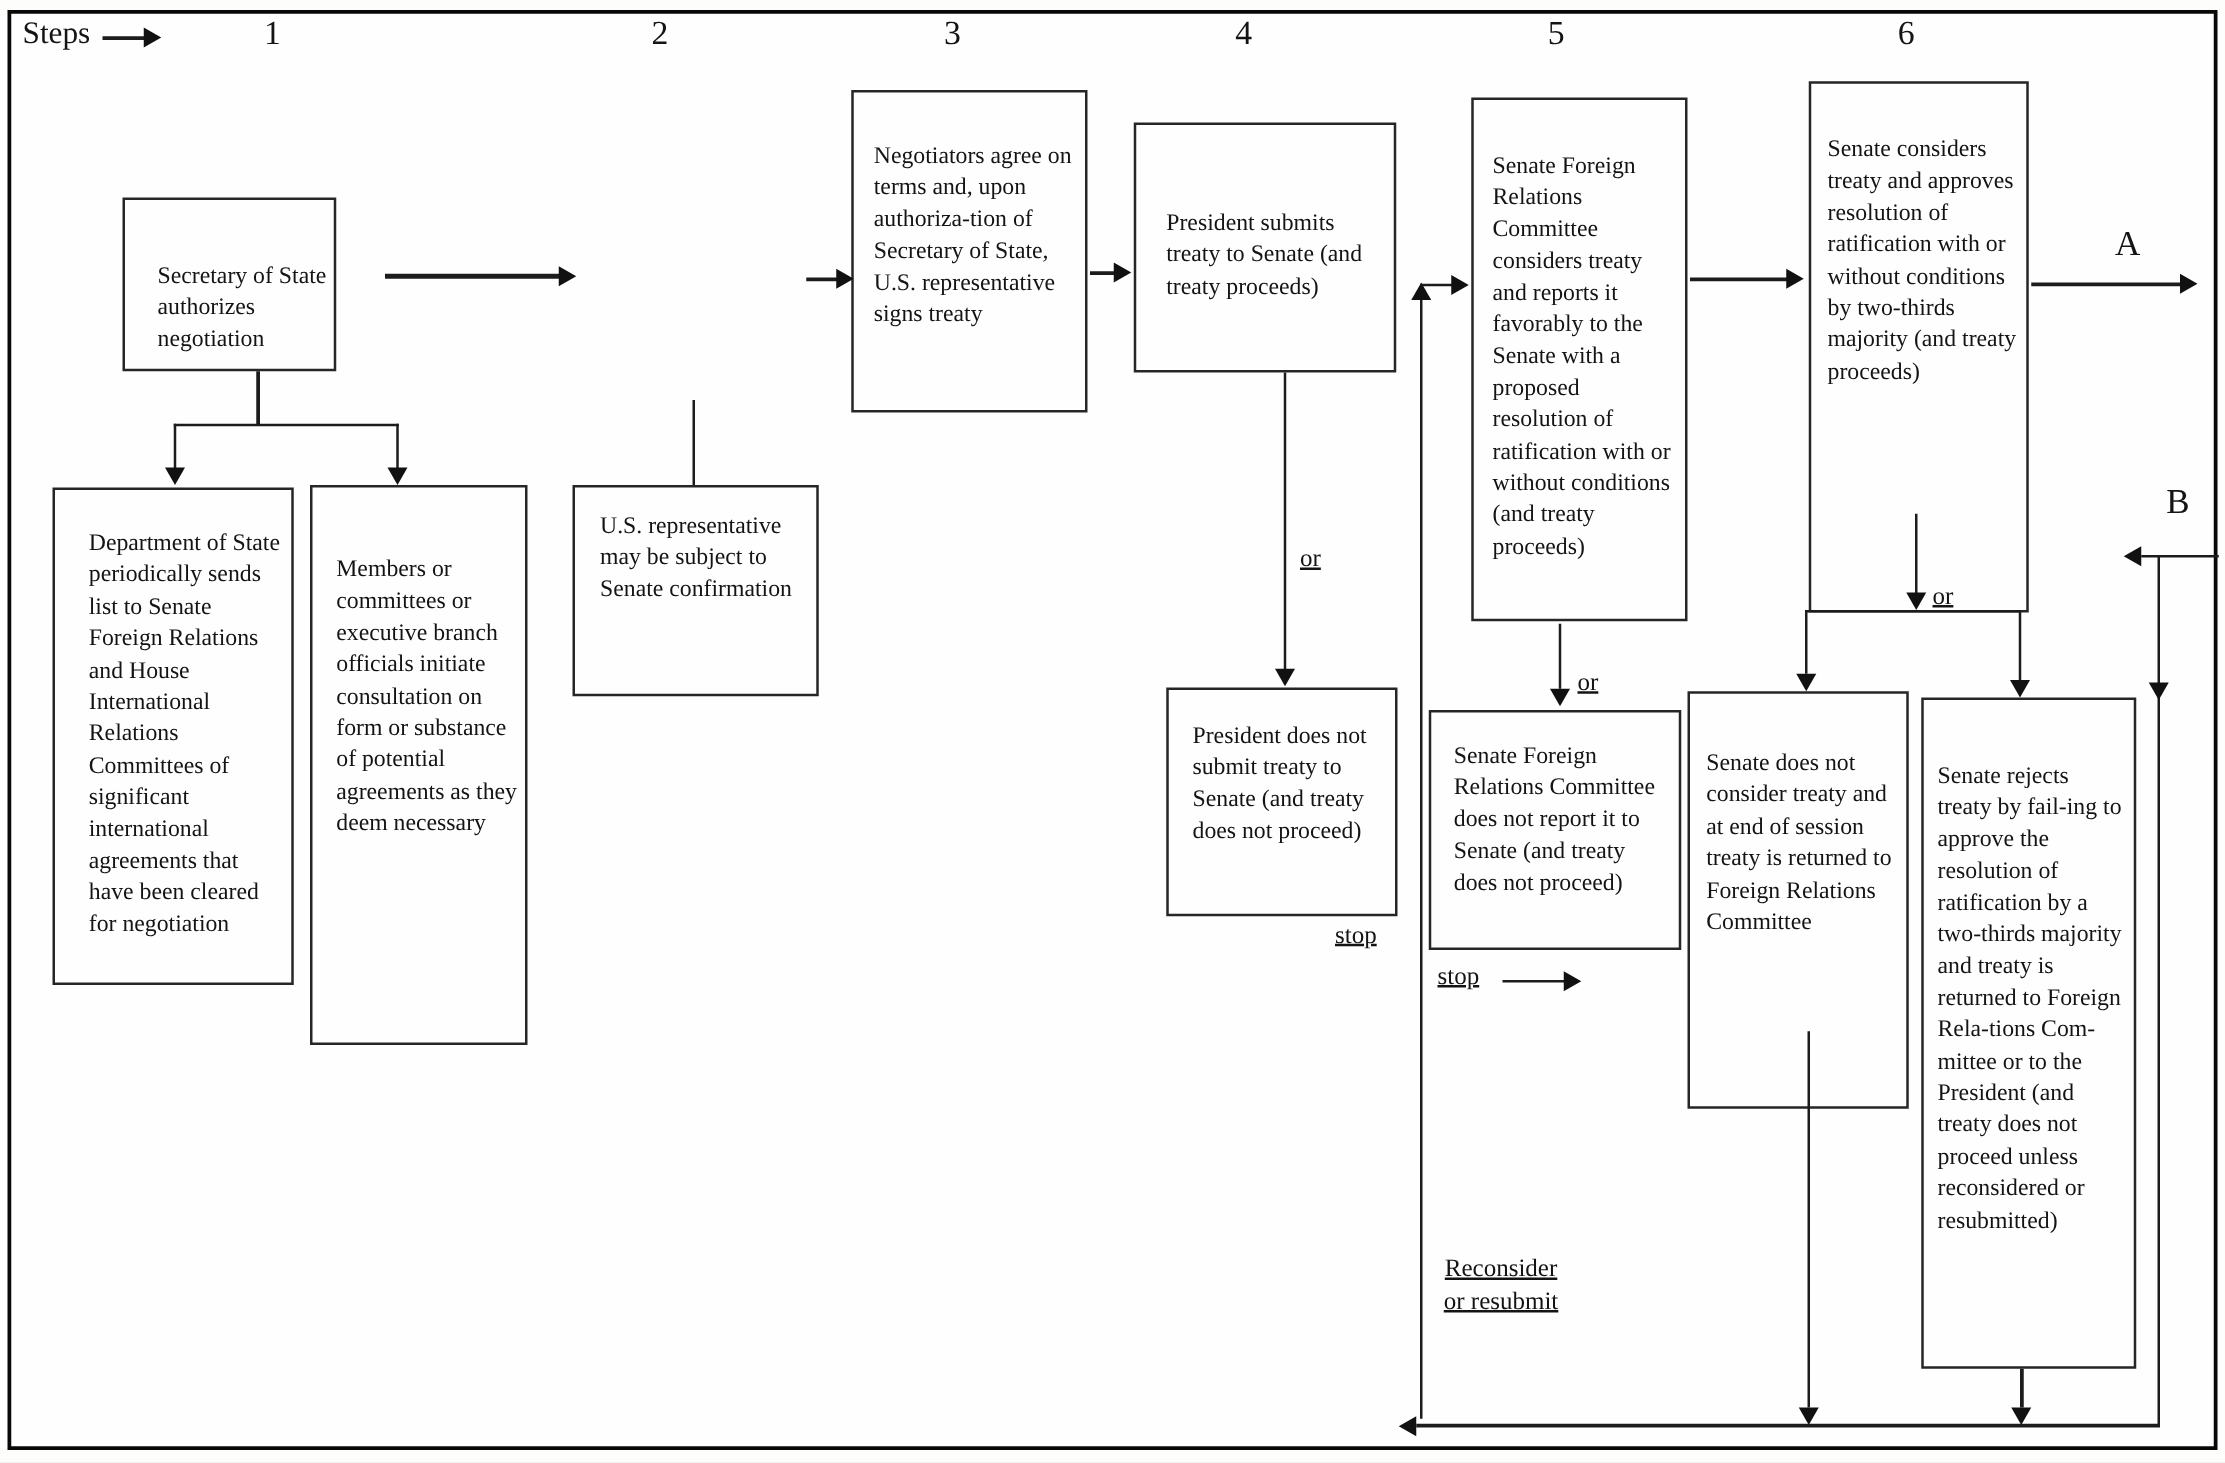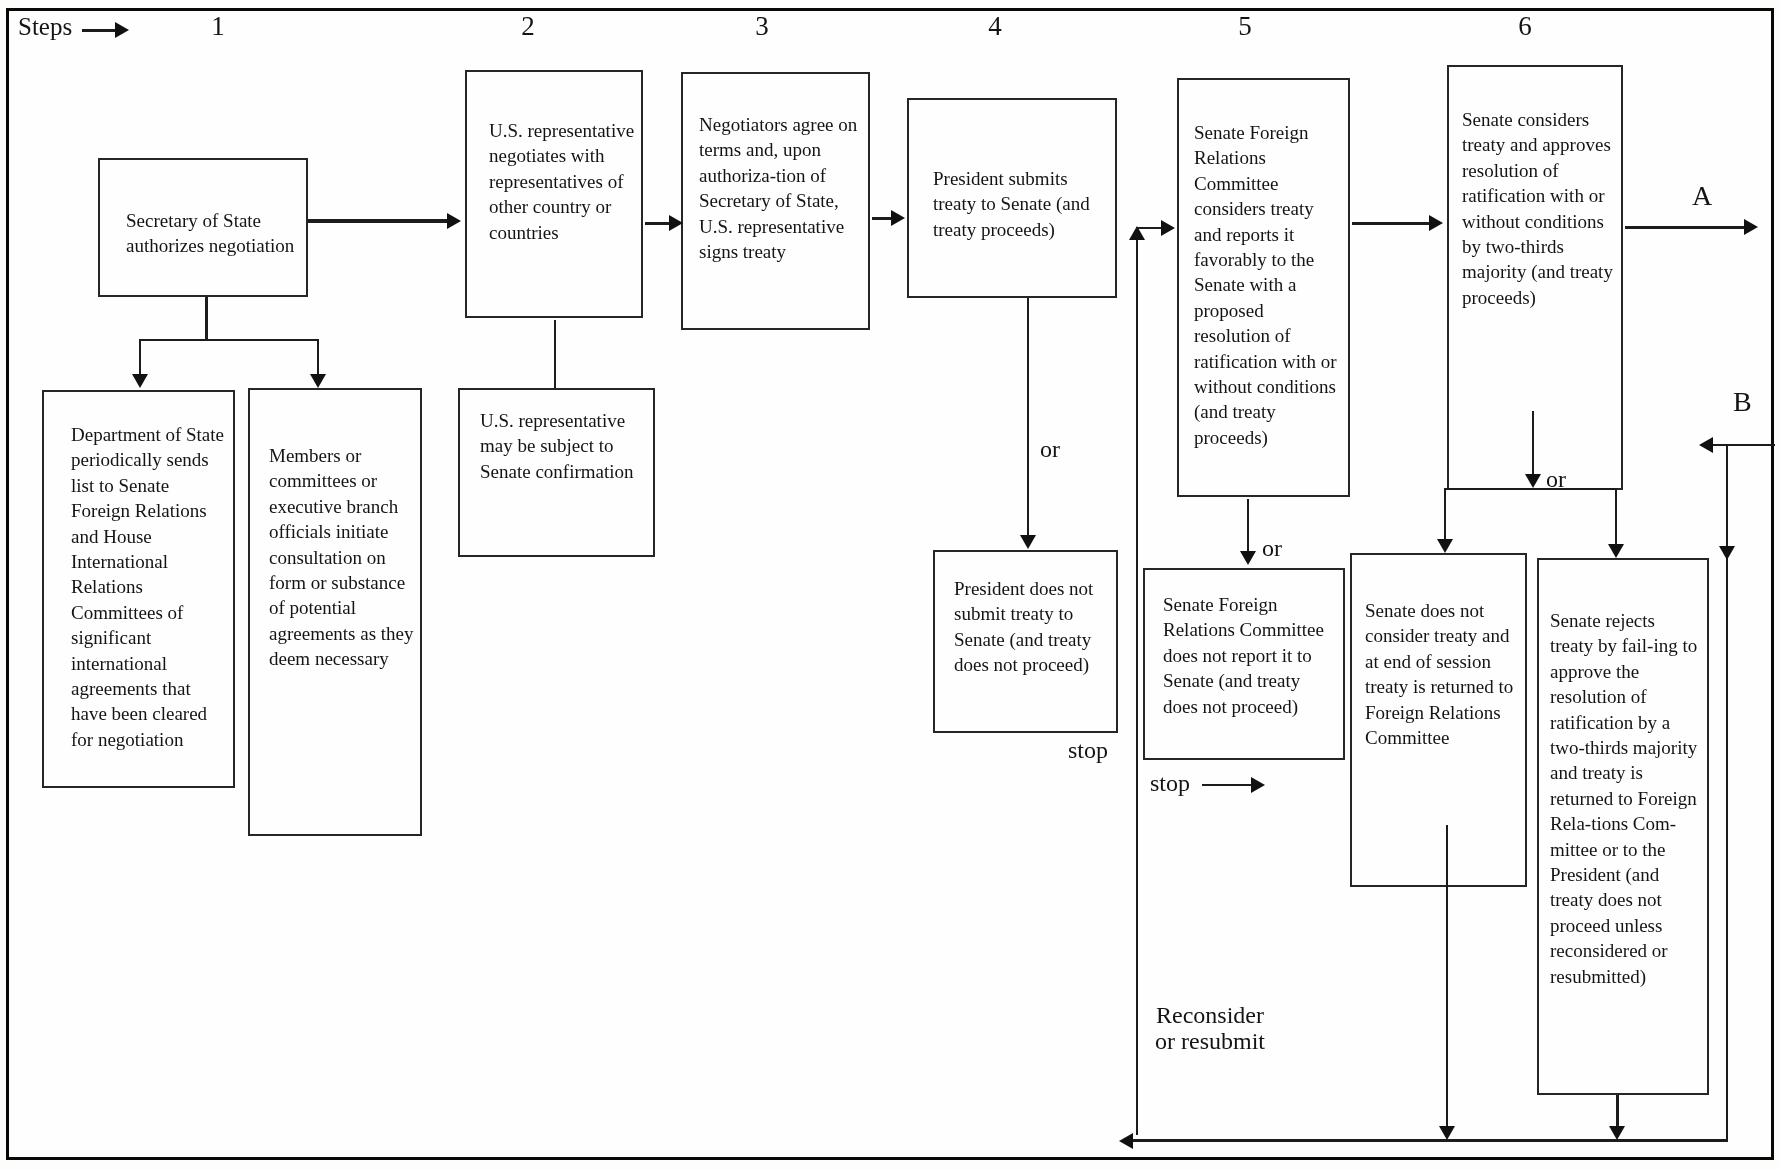--- a/index.html
+++ b/index.html
@@ -8,21 +8,21 @@
   .frame{position:absolute;left:6px;top:8px;width:1762px;height:1146px;border:3px solid #080808;background:#fefefe;}
 
   
   .steps-label{position:absolute;left:18px;top:13px;font-size:25px;}
   .stepnum{position:absolute;top:11px;width:40px;text-align:center;font-size:27px;}
   .sn1{left:198px}.sn2{left:508px}.sn3{left:742px}.sn4{left:975px}.sn5{left:1225px}.sn6{left:1505px}
 
   
   .node{position:absolute;box-sizing:border-box;border:2px solid #262626;background:#fefefe;
         font-size:19px;line-height:25.4px;text-align:left;}
-  .n1{left:98px;top:158px;width:210px;height:139px;padding:48px 4px 0 26px}
+  .n1{left:98px;top:158px;width:171px;height:139px;padding:48px 4px 0 26px}
   .n2{left:42px;top:390px;width:193px;height:398px;padding:30px 8px 0 27px}
   .n3{left:248px;top:388px;width:174px;height:448px;padding:53px 6px 0 19px}
   .n4{left:465px;top:70px;width:178px;height:248px;padding:46px 6px 0 22px}
   .n5{left:458px;top:388px;width:197px;height:169px;padding:18px 8px 0 20px}
   .n6{left:681px;top:72px;width:189px;height:258px;padding:38px 6px 0 16px}
   .n7{left:907px;top:98px;width:210px;height:200px;padding:66px 8px 0 24px}
   .n8{left:933px;top:550px;width:185px;height:183px;padding:24px 6px 0 19px}
   .n9{left:1177px;top:78px;width:173px;height:419px;padding:40px 5px 0 15px}
   .n10{left:1143px;top:568px;width:202px;height:192px;padding:22px 6px 0 18px}
   .n11{left:1447px;top:65px;width:176px;height:425px;padding:40px 5px 0 13px}
@@ -30,21 +30,21 @@
   .n13{left:1537px;top:558px;width:172px;height:537px;padding:48px 5px 0 11px}
 
   
   .hline,.vline{position:absolute;background:#1c1c1c;}
   .ah{position:absolute;width:0;height:0;}
   .ah-r{border-top:8px solid transparent;border-bottom:8px solid transparent;border-left:14px solid #111;}
   .ah-l{border-top:8px solid transparent;border-bottom:8px solid transparent;border-right:14px solid #111;}
   .ah-d{border-left:8px solid transparent;border-right:8px solid transparent;border-top:14px solid #111;}
   .ah-u{border-left:8px solid transparent;border-right:8px solid transparent;border-bottom:14px solid #111;}
 
-  .lbl{position:absolute;font-size:24px;}
+  .lbl{position:absolute;font-size:20px;text-decoration:underline;}
   .lbl-big{position:absolute;font-size:28px;}
   .pre{white-space:pre-line;line-height:26px;text-align:center;}
 </style>
 </head>
 <body>
 
 <div class="canvas">
   <div class="frame"></div>
 
   <span class="steps-label">Steps</span>
@@ -53,21 +53,20 @@
   <span class="stepnum sn1">1</span>
   <span class="stepnum sn2">2</span>
   <span class="stepnum sn3">3</span>
   <span class="stepnum sn4">4</span>
   <span class="stepnum sn5">5</span>
   <span class="stepnum sn6">6</span>
 
   <div class="node n1">Secretary of State authorizes negotiation</div>
   <div class="node n2">Department of State periodically sends list to Senate Foreign Relations and House International Relations Committees of significant international agreements that have been cleared for negotiation</div>
   <div class="node n3">Members or committees or executive branch officials initiate consultation on form or substance of potential agreements as they deem necessary</div>
-  <div class="node n4">U.S. representative negotiates with representatives of other country or countries</div>
   <div class="node n5">U.S. representative may be subject to Senate confirmation</div>
   <div class="node n6">Negotiators agree on terms and, upon authoriza-tion of Secretary of State, U.S. representative signs treaty</div>
   <div class="node n7">President submits treaty to Senate (and treaty proceeds)</div>
   <div class="node n8">President does not submit treaty to Senate (and treaty does not proceed)</div>
   <div class="node n9">Senate Foreign Relations Committee considers treaty and reports it favorably to the Senate with a proposed resolution of ratification with or without conditions (and treaty proceeds)</div>
   <div class="node n10">Senate Foreign Relations Committee does not report it to Senate (and treaty does not proceed)</div>
   <div class="node n11">Senate considers treaty and approves resolution of ratification with or without conditions by two-thirds majority (and treaty proceeds)</div>
   <div class="node n12">Senate does not consider treaty and at end of session treaty is returned to Foreign Relations Committee</div>
   <div class="node n13">Senate rejects treaty by fail-ing to approve the resolution of ratification by a two-thirds majority and treaty is returned to Foreign Rela-tions Com-mittee or to the President (and treaty does not proceed unless reconsidered or resubmitted)</div>
 

